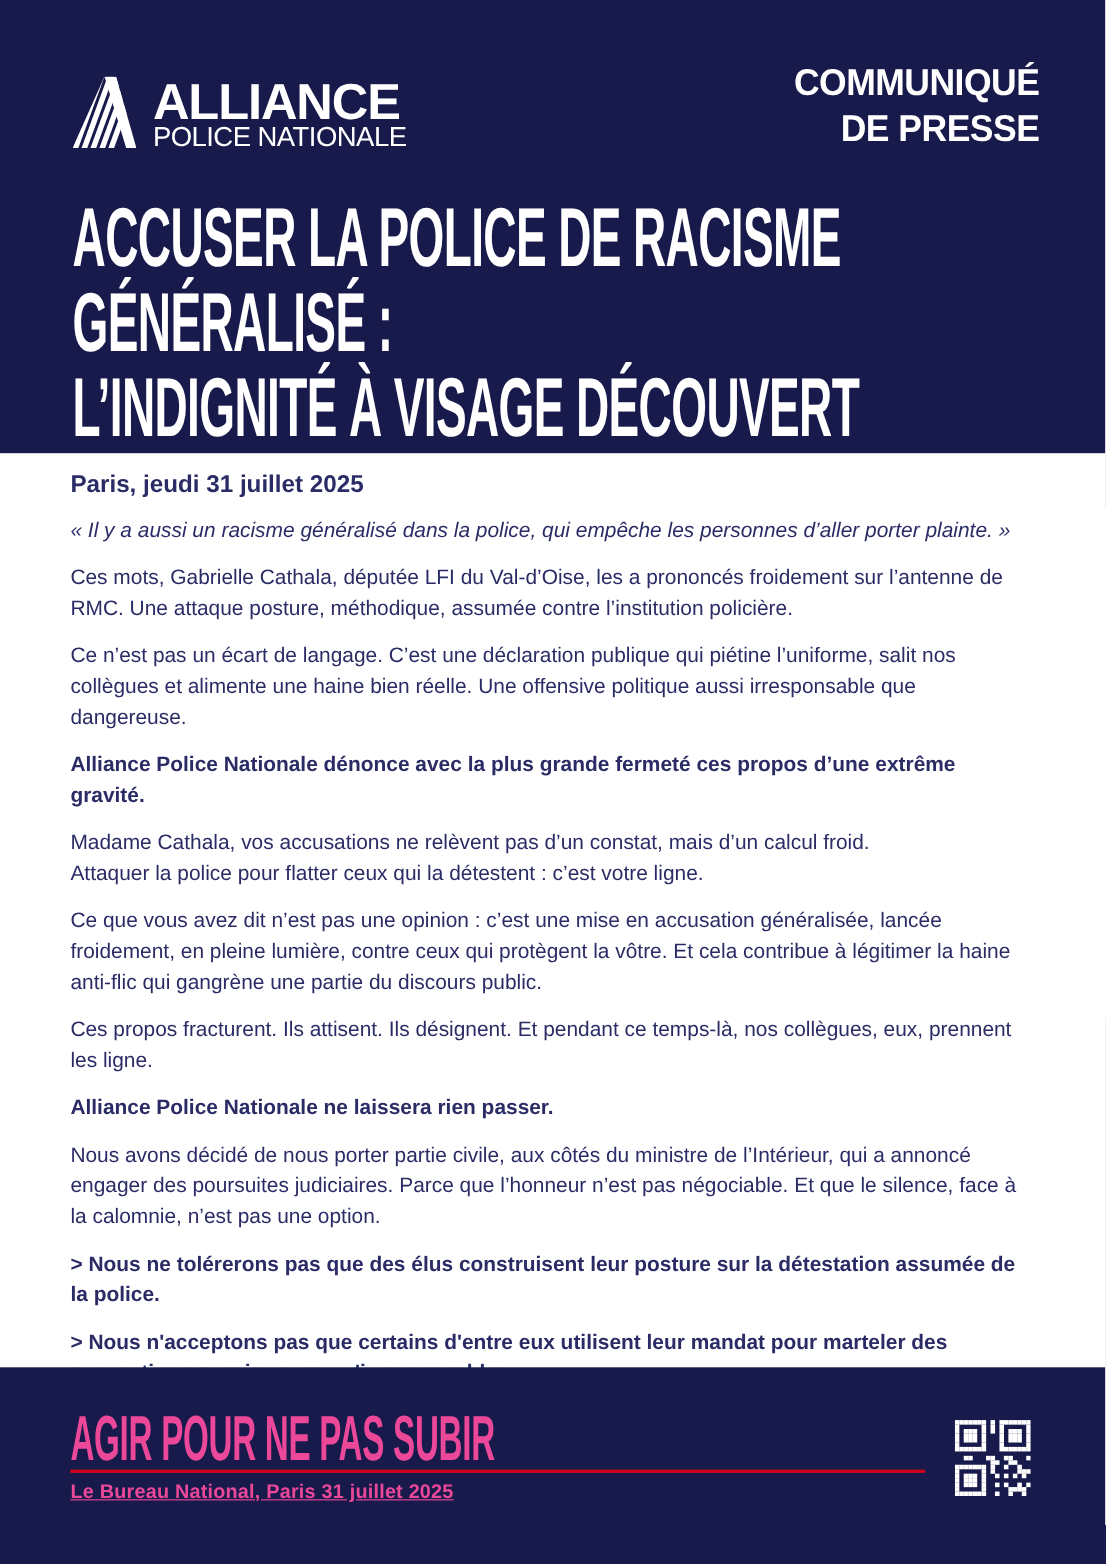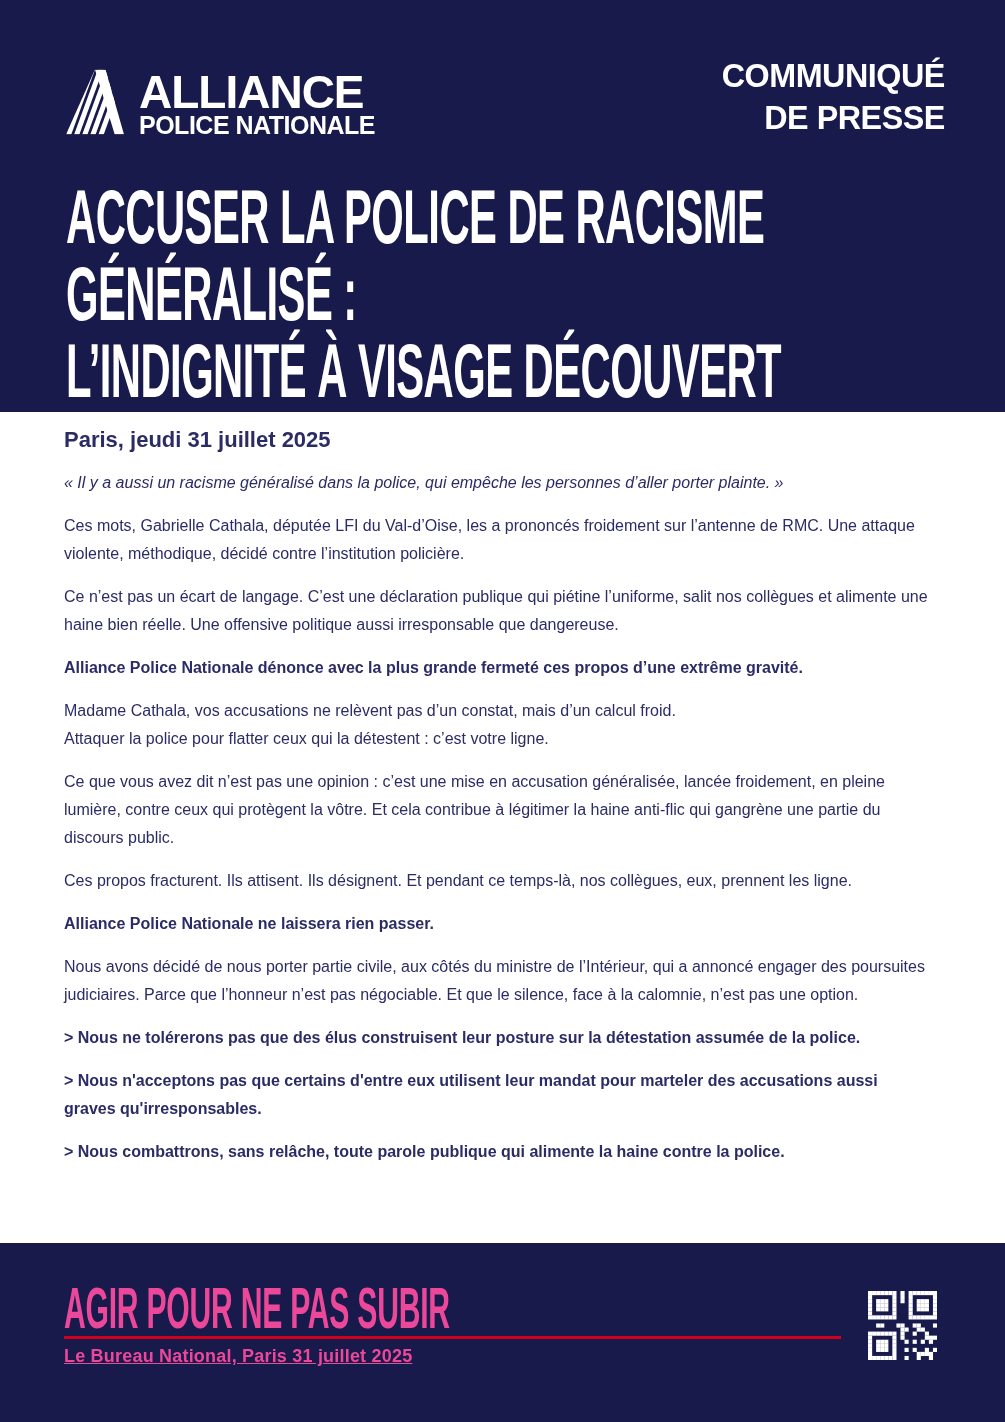--- a/index.html
+++ b/index.html
@@ -28,21 +28,21 @@
     align-items:flex-end;
   }
   .logo { display:flex; align-items:flex-start; }
   .logo-mark { width:58px; height:66px; flex:0 0 auto; }
   .logo-text { margin-left:15px; padding-top:2px; }
   .logo-name {
     font-size:46px; font-weight:700; line-height:42px;
     letter-spacing:-1px; color:#fff;
   }
   .logo-sub {
-    font-size:25px; font-weight:700; line-height:25px;
+    font-size:25px; font-weight:400; line-height:25px;
     letter-spacing:-0.5px; color:#fff;
   }
   .press-label {
     text-align:right;
     font-size:34px; font-weight:700; line-height:42px;
     letter-spacing:-0.5px;
     transform:scaleX(0.95); transform-origin:right top;
     color:#fff;
   }
   .title { margin-top:40px; }
@@ -51,21 +51,21 @@
     letter-spacing:-1px; color:#fff;
     white-space:nowrap;
     transform:scaleX(0.55); transform-origin:left top;
   }
 
   
   .body-content {
     padding:14px 74px 0 64px;
   }
   .body-content p, .dateline {
-    font-size:16px; line-height:28px;
+    font-size:19px; line-height:28px;
     margin-bottom:15px;
     color:#2b2c66;
     white-space:pre-line;
   }
   .dateline { font-weight:700; font-size:22px; }
   p.quote { font-style:italic; }
   p.bold { font-weight:700; }
 
   
   .footer {
@@ -132,21 +132,21 @@
       <div class="title-line">ACCUSER LA POLICE DE RACISME</div>
       <div class="title-line">GÉNÉRALISÉ :</div>
       <div class="title-line">L’INDIGNITÉ À VISAGE DÉCOUVERT</div>
     </div>
   </header>
 
   <main class="body-content">
     <div class="dateline">Paris, jeudi 31 juillet 2025</div>
     <div id="paragraphs">
         <p class="quote">« Il y a aussi un racisme généralisé dans la police, qui empêche les personnes d’aller porter plainte. »</p>
-        <p class="normal">Ces mots, Gabrielle Cathala, députée LFI du Val-d’Oise, les a prononcés froidement sur l’antenne de RMC. Une attaque violente, méthodique, décidé contre l’institution policière.</p>
+        <p class="normal">Ces mots, Gabrielle Cathala, députée LFI du Val-d’Oise, les a prononcés froidement sur l’antenne de RMC. Une attaque posture, méthodique, assumée contre l’institution policière.</p>
         <p class="normal">Ce n’est pas un écart de langage. C’est une déclaration publique qui piétine l’uniforme, salit nos collègues et alimente une haine bien réelle. Une offensive politique aussi irresponsable que dangereuse.</p>
         <p class="bold">Alliance Police Nationale dénonce avec la plus grande fermeté ces propos d’une extrême gravité.</p>
         <p class="normal">Madame Cathala, vos accusations ne relèvent pas d’un constat, mais d’un calcul froid.
 Attaquer la police pour flatter ceux qui la détestent : c’est votre ligne.</p>
         <p class="normal">Ce que vous avez dit n’est pas une opinion : c’est une mise en accusation généralisée, lancée froidement, en pleine lumière, contre ceux qui protègent la vôtre. Et cela contribue à légitimer la haine anti-flic qui gangrène une partie du discours public.</p>
         <p class="normal">Ces propos fracturent. Ils attisent. Ils désignent. Et pendant ce temps-là, nos collègues, eux, prennent les ligne.</p>
         <p class="bold">Alliance Police Nationale ne laissera rien passer.</p>
         <p class="normal">Nous avons décidé de nous porter partie civile, aux côtés du ministre de l’Intérieur, qui a annoncé engager des poursuites judiciaires. Parce que l’honneur n’est pas négociable. Et que le silence, face à la calomnie, n’est pas une option.</p>
         <p class="bold">&gt; Nous ne tolérerons pas que des élus construisent leur posture sur la détestation assumée de la police.</p>
         <p class="bold">&gt; Nous n'acceptons pas que certains d'entre eux utilisent leur mandat pour marteler des accusations aussi graves qu'irresponsables.</p>

